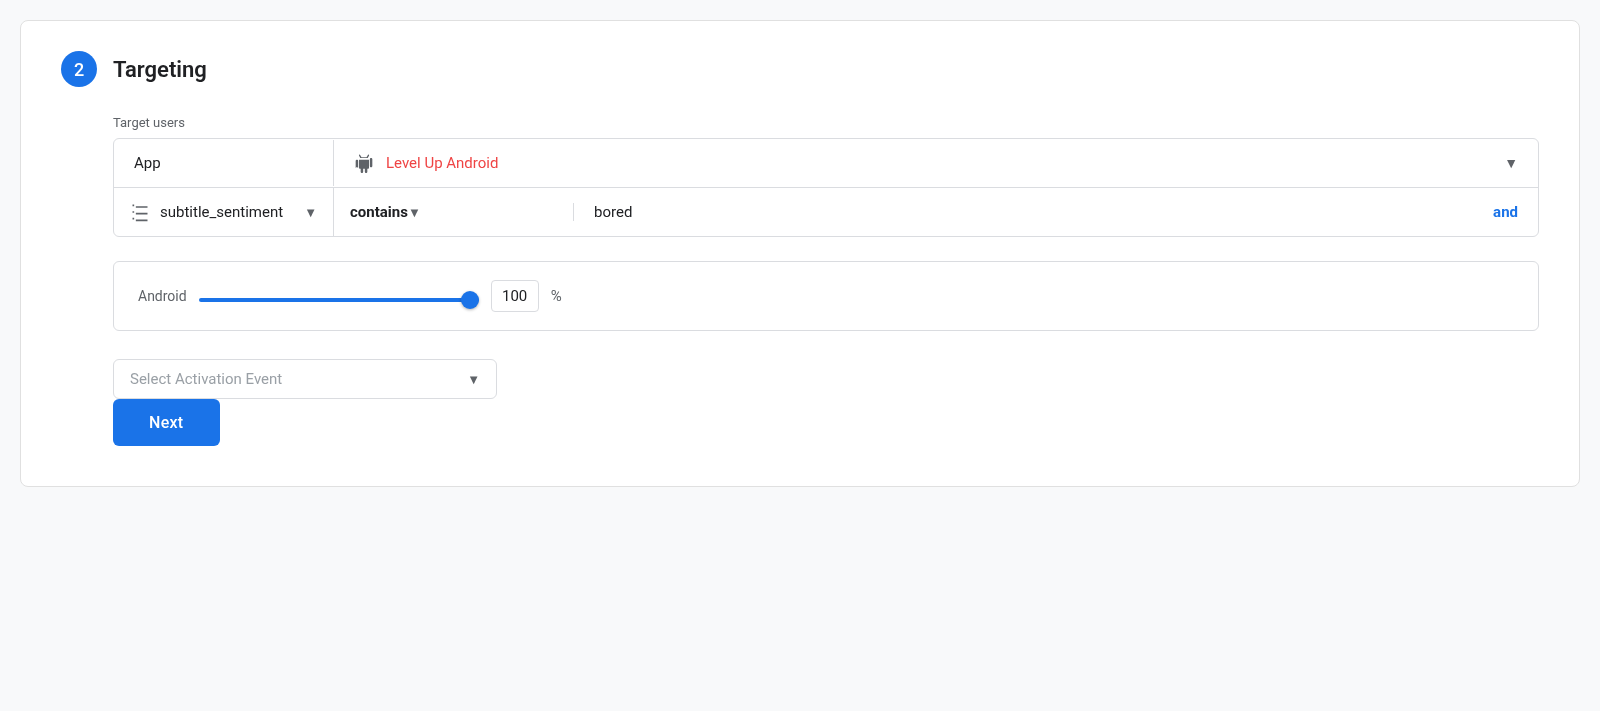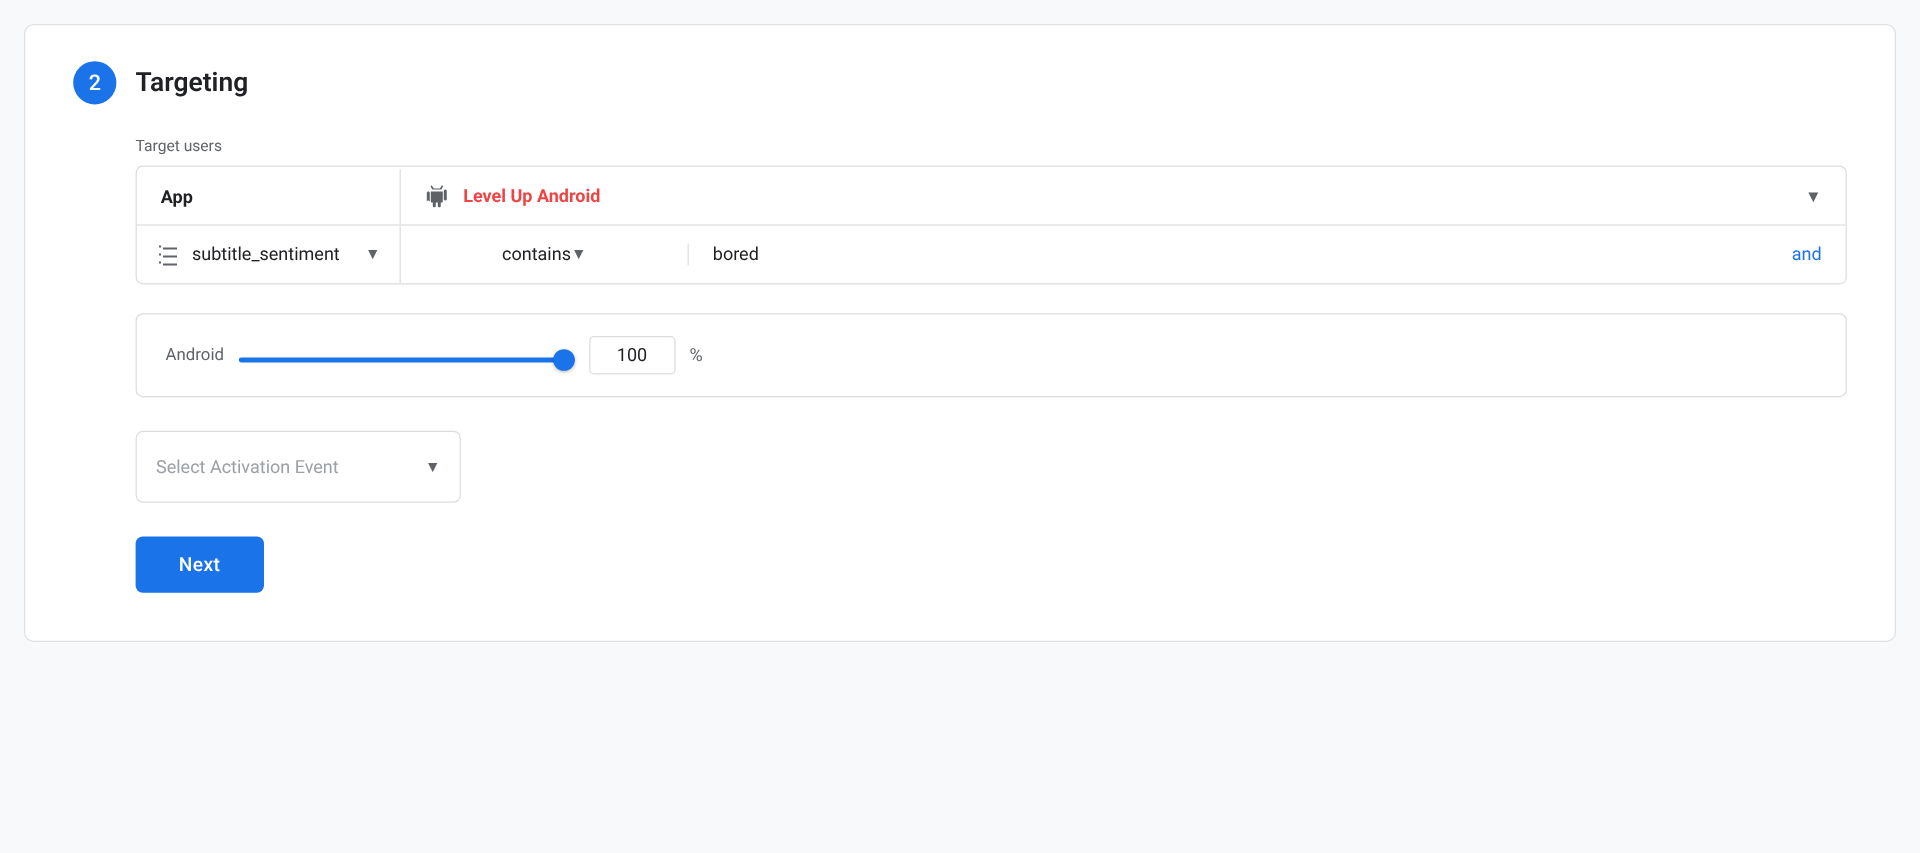--- a/index.html
+++ b/index.html
@@ -65,24 +65,23 @@
 
     .target-users-box {
       border: 1px solid #dadce0;
       border-radius: 6px;
       overflow: hidden;
       margin-bottom: 24px;
     }
 
     .app-row {
       display: flex;
-      align-items: flex-end;
+      align-items: center;
       border-bottom: 1px solid #dadce0;
       padding: 0;
-      font-weight: bold;
     }
 
     .app-label-cell {
       padding: 14px 20px;
       font-size: 15px;
       color: #202124;
       min-width: 220px;
       border-right: 1px solid #dadce0;
     }
 
@@ -144,24 +143,25 @@
 
     .filter-select-text {
       font-size: 15px;
       color: #202124;
     }
 
     .operator-cell {
       padding: 0 16px;
       display: flex;
       align-items: center;
-      justify-content: center;
+      justify-content: flex-start;
       min-width: 240px;
       border-right: 1px solid #dadce0;
       cursor: pointer;
+      font-weight: bold;
     }
 
     .operator-text {
       font-size: 15px;
       color: #202124;
     }
 
     .value-cell {
       flex: 1;
       padding: 14px 20px;
@@ -171,21 +171,21 @@
     }
 
     .value-text {
       font-size: 15px;
       color: #202124;
     }
 
     .and-link {
       color: #1a73e8;
       font-size: 15px;
-      font-weight: 400;
+      font-weight: 700;
       cursor: pointer;
       text-decoration: none;
     }
 
     .exposure-box {
       border: 1px solid #dadce0;
       border-radius: 6px;
       padding: 18px 24px;
       display: flex;
       align-items: center;
@@ -256,21 +256,21 @@
       cursor: pointer;
       box-shadow: 0 1px 3px rgba(0,0,0,0.3);
     }
 
     .exposure-value-box {
       border: 1px solid #dadce0;
       border-radius: 4px;
       padding: 6px 10px;
       font-size: 15px;
       color: #202124;
-      width: 72px;
+      width: 48px;
       text-align: center;
     }
 
     .percent-label {
       font-size: 15px;
       color: #5f6368;
     }
 
     .activation-label-row {
       display: flex;
@@ -283,24 +283,23 @@
       font-size: 13px;
       color: #5f6368;
     }
 
     .activation-select {
       display: flex;
       align-items: center;
       justify-content: space-between;
       border: 1px solid #dadce0;
       border-radius: 6px;
-      padding: 20px 16px;
-      width: 271px;
-      cursor: pointer;
-      margin-bottom: 28px;
+      padding: 10px 16px;
+      width: 384px;
+      cursor: pointer;
       background: #fff;
     }
 
     .activation-select-text {
       font-size: 15px;
       color: #9aa0a6;
     }
 
     .next-button {
       background: #1a73e8;

